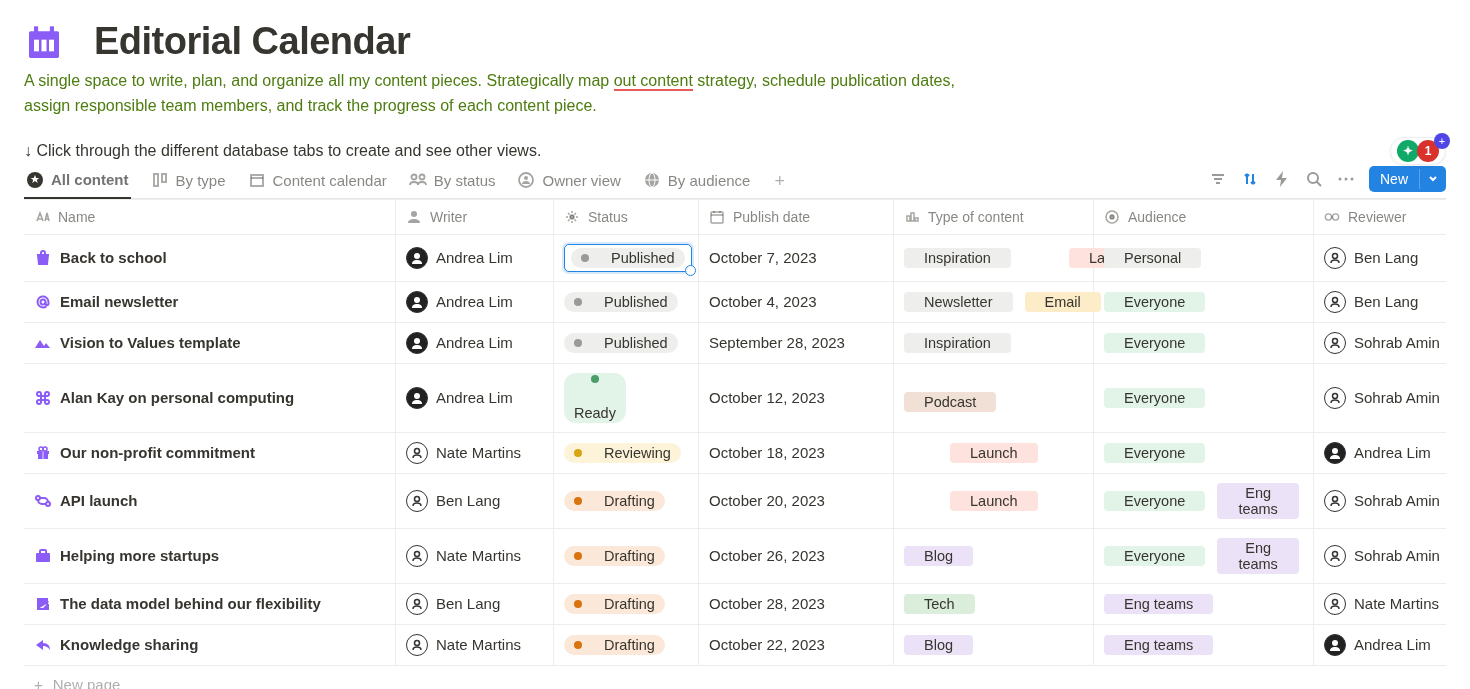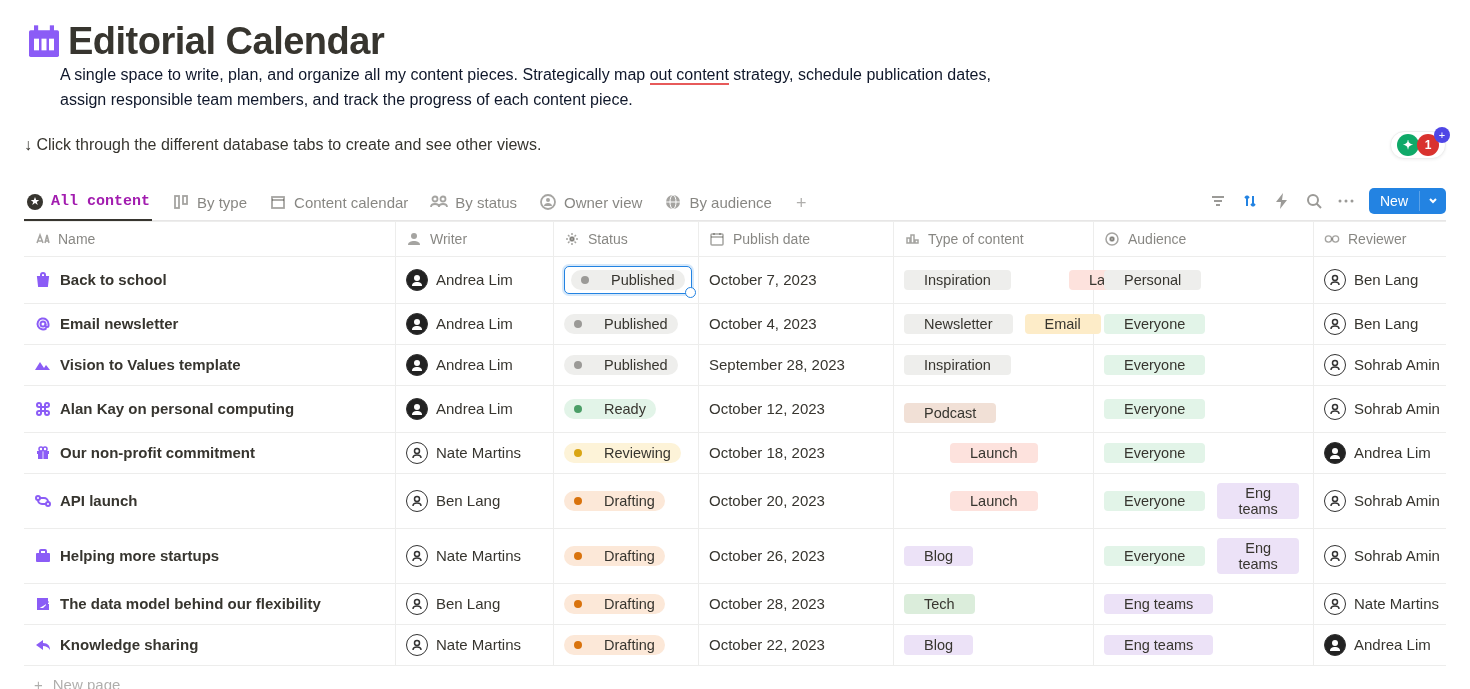--- a/index.html
+++ b/index.html
@@ -3,37 +3,37 @@
 <meta charset="utf-8">
 <style>
   * { box-sizing: border-box; margin: 0; padding: 0; }
   body {
     font-family: -apple-system, BlinkMacSystemFont, "Segoe UI", Helvetica, Arial, sans-serif;
     color: rgb(55,53,47);
     padding: 20px 24px;
     font-size: 14px;
     background: #fff;
   }
-  .header-row { display:flex; align-items:center; gap:4px; }
+  .header-row { display:flex; align-items:flex-end; gap:30px; margin-bottom:6px;}
   .page-icon { font-size:34px; color:#8b5cf6; }
   .page-title { font-size: 38px; font-weight: 700; letter-spacing:-0.5px;}
-  .desc { font-size:16px; line-height:1.55; color:#0f172a; max-width:960px; margin-bottom:18px;margin-left:36px;}
+  .desc { font-size:16px; line-height:1.55; color:#4d7c0f; max-width:960px; margin-bottom:18px;}
   .desc .underline { border-bottom:2px solid #e75a5a; }
-  .hint-row { display:flex; justify-content:space-between; align-items:center; margin-bottom:28px;}
+  .hint-row { display:flex; justify-content:space-between; align-items:center; }
   .hint { font-size:16px; }
   .widget { display:flex; align-items:center; background:#fff; border:1px solid #eee; border-radius:20px; padding:2px 6px; position:relative; box-shadow:0 1px 3px rgba(0,0,0,0.06);}
   .wc { width:22px; height:22px; border-radius:50%; display:flex; align-items:center; justify-content:center; font-size:12px; color:#fff; font-weight:700;}
   .wc.green { background:#0fa968; margin-right:-2px;}
   .wc.red { background:#d9322e;}
   .widget .plus { position:absolute; top:-5px; right:-5px; width:16px; height:16px; border-radius:50%; background:#4f46e5; color:#fff; font-size:11px; display:flex;align-items:center;justify-content:center;}
 
   .tabs-row { display:flex; align-items:center; border-bottom:1px solid rgba(55,53,47,0.12); }
   .tabs { display:flex; align-items:center; gap:18px; flex:1;}
   .tab { display:flex; align-items:center; gap:7px; padding:6px 2px 8px; color:rgba(55,53,47,0.6); font-size:15px; cursor:pointer; white-space:nowrap;}
-  .tab.active { color:#a21caf; font-weight:600; border-bottom:2px solid rgb(55,53,47); margin-bottom:-1px;font-family:Liberation Mono, monospace;}
+  .tab.active { color:#737373; font-weight:600; border-bottom:2px solid rgb(55,53,47); margin-bottom:-1px;}
   .tab .ticon { width:18px; height:18px; display:flex; align-items:center; justify-content:center; color:rgba(55,53,47,0.45);}
   .tab.active .ticon { color:rgb(55,53,47);}
   .addtab { color:rgba(55,53,47,0.4); font-size:18px; padding:4px;}
   .toolbar { display:flex; align-items:center; gap:14px; padding-bottom:4px;}
   .tool { color:rgba(55,53,47,0.5); width:18px; height:18px; display:flex;align-items:center;justify-content:center; cursor:pointer;}
   .tool.blue { color:#2383e2; }
   .newbtn { background:#2383e2; color:#fff; border-radius:5px; display:flex; align-items:center; font-size:14px; font-weight:500; overflow:hidden; cursor:pointer;justify-content:flex-end;}
   .newbtn .lbl{ padding:5px 11px;}
   .newbtn .dd{ padding:5px 8px; border-left:1px solid rgba(255,255,255,0.25);}
 
@@ -48,21 +48,21 @@
   .c-type { width:200px; border-right:1px solid rgba(55,53,47,0.09);}
   .c-aud { width:220px; border-right:1px solid rgba(55,53,47,0.09);}
   .c-rev { flex:1; min-width:160px;}
   .trow .c-name { font-weight:600;}
   .row-icon { color:#8b5cf6; width:18px; display:flex;justify-content:center; font-size:15px;}
   .avatar { width:22px; height:22px; border-radius:50%; border:1.5px solid #333; background:#fff; display:flex;align-items:center;justify-content:center; font-size:13px; flex-shrink:0;}
   .avatar.f { background:#222; color:#fff;}
   .pill { display:inline-flex; align-items:center; gap:22px; padding:2px 10px; border-radius:12px; font-size:14.5px;}
   .dot { width:8px; height:8px; border-radius:50%;}
   .pill.pub { background:#eeeeec;} .pill.pub .dot{background:#9b9a97;}
-  .pill.ready { background:#e2f4e8;} .pill.ready .dot{background:#4b9e67;}
+  .pill.ready { background:#e2f4e8;flex-direction:column;} .pill.ready .dot{background:#4b9e67;}
   .pill.reviewing { background:#fdf3d8;} .pill.reviewing .dot{background:#d9a514;}
   .pill.drafting { background:#fce8d8;} .pill.drafting .dot{background:#d9730d;}
   .tag { display:inline-flex; padding:2px 20px; border-radius:4px; font-size:14.5px; margin-right:4px;}
   .tag.gray{background:#eeeeec;}
   .tag.red{background:#fde2dd;margin-left:46px;}
   .tag.yellow{background:#fdecc8;}
   .tag.brown{background:#f1e0d6;margin-top:8px;}
   .tag.greenlt{background:#e2f4e8;}
   .tag.purple{background:#ece2f7;text-align:center;}
   .tag.green{background:#dbeddb;}

